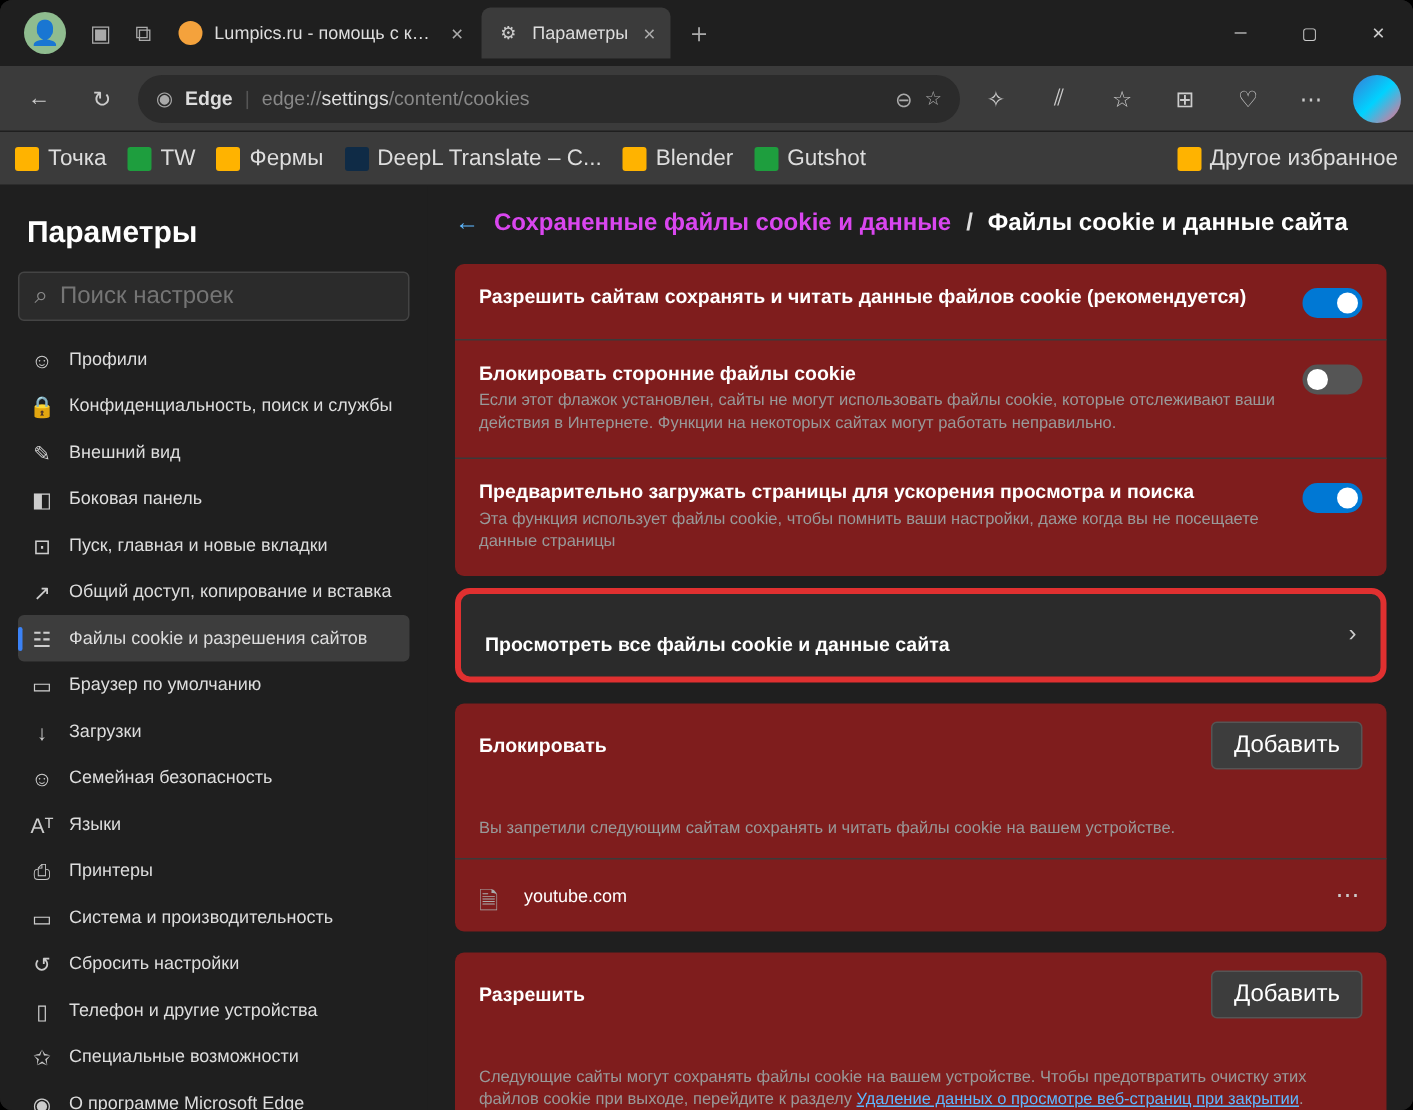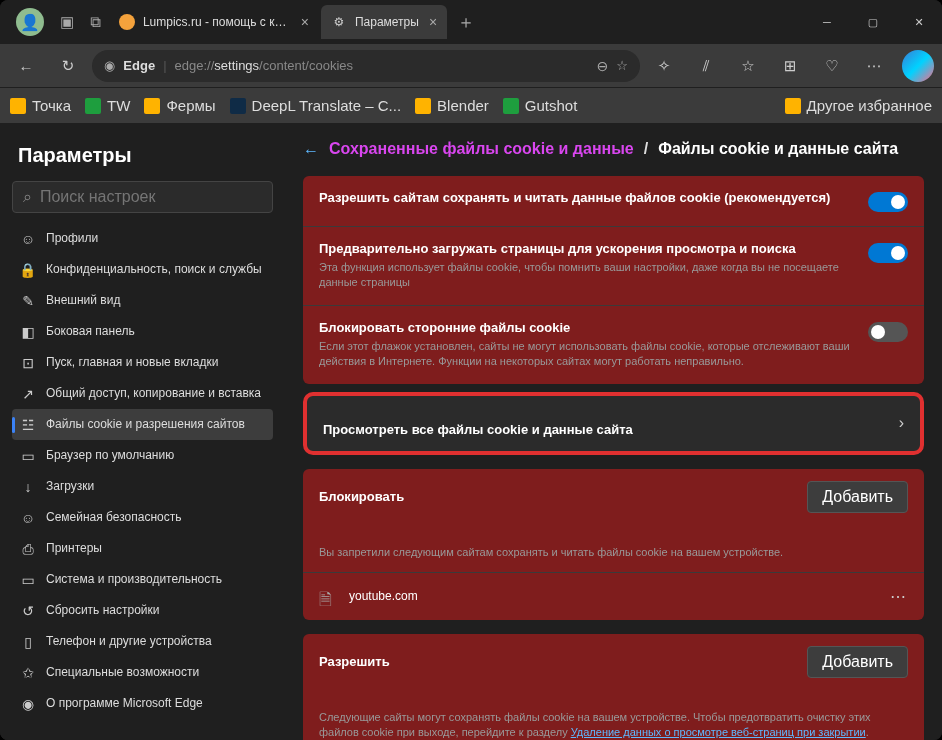--- a/index.html
+++ b/index.html
@@ -205,20 +205,24 @@
         </div>
       <div class="sb-item">
           <span class="sb-icon">↓</span>
           <span class="sb-label">Загрузки</span>
         </div>
       <div class="sb-item">
           <span class="sb-icon">☺</span>
           <span class="sb-label">Семейная безопасность</span>
         </div>
       <div class="sb-item">
+          <span class="sb-icon">Aᵀ</span>
+          <span class="sb-label">Языки</span>
+        </div>
+      <div class="sb-item">
           <span class="sb-icon">⎙</span>
           <span class="sb-label">Принтеры</span>
         </div>
       <div class="sb-item">
           <span class="sb-icon">▭</span>
           <span class="sb-label">Система и производительность</span>
         </div>
       <div class="sb-item">
           <span class="sb-icon">↺</span>
           <span class="sb-label">Сбросить настройки</span>
@@ -247,31 +251,31 @@
 
       <div class="card">
         <div class="row">
           <div class="row-body">
               <div class="row-title">Разрешить сайтам сохранять и читать данные файлов cookie (рекомендуется)</div>
             </div>
           <div class="toggle on"></div>
         </div>
         <div class="row">
           <div class="row-body">
+            <div class="row-title">Блокировать сторонние файлы cookie</div>
+            <div class="row-desc">Если этот флажок установлен, сайты не могут использовать файлы cookie, которые отслеживают ваши действия в Интернете. Функции на некоторых сайтах могут работать неправильно.</div>
+          </div>
+          <div class="toggle off"></div>
+        </div>
+        <div class="row">
+          <div class="row-body">
             <div class="row-title">Предварительно загружать страницы для ускорения просмотра и поиска</div>
             <div class="row-desc">Эта функция использует файлы cookie, чтобы помнить ваши настройки, даже когда вы не посещаете данные страницы</div>
           </div>
           <div class="toggle on"></div>
-        </div>
-        <div class="row">
-          <div class="row-body">
-            <div class="row-title">Блокировать сторонние файлы cookie</div>
-            <div class="row-desc">Если этот флажок установлен, сайты не могут использовать файлы cookie, которые отслеживают ваши действия в Интернете. Функции на некоторых сайтах могут работать неправильно.</div>
-          </div>
-          <div class="toggle off"></div>
         </div>
       </div>
 
       <div class="highlight-row">
         <div class="row-title">Просмотреть все файлы cookie и данные сайта</div>
         <span class="chevron">›</span>
       </div>
 
       <div class="card">
         <div class="section-head">

